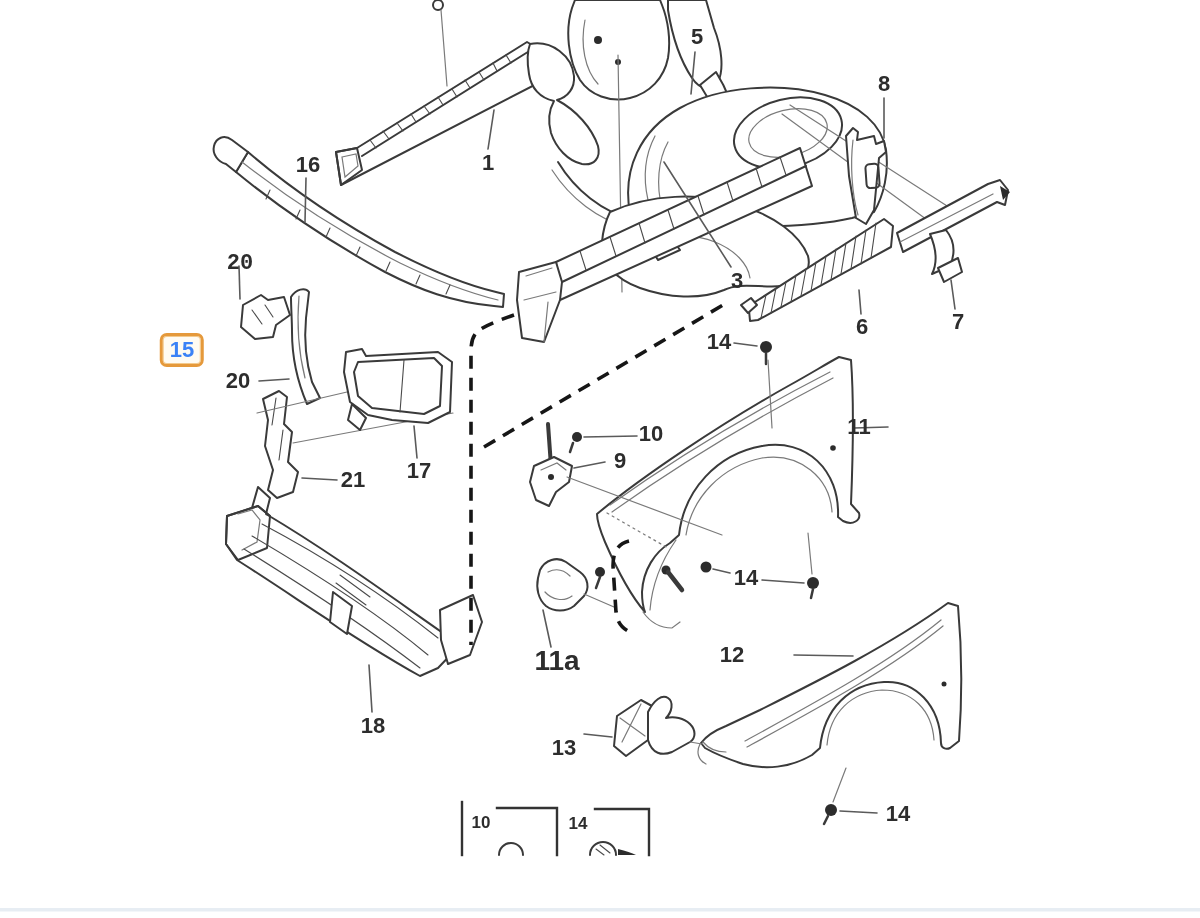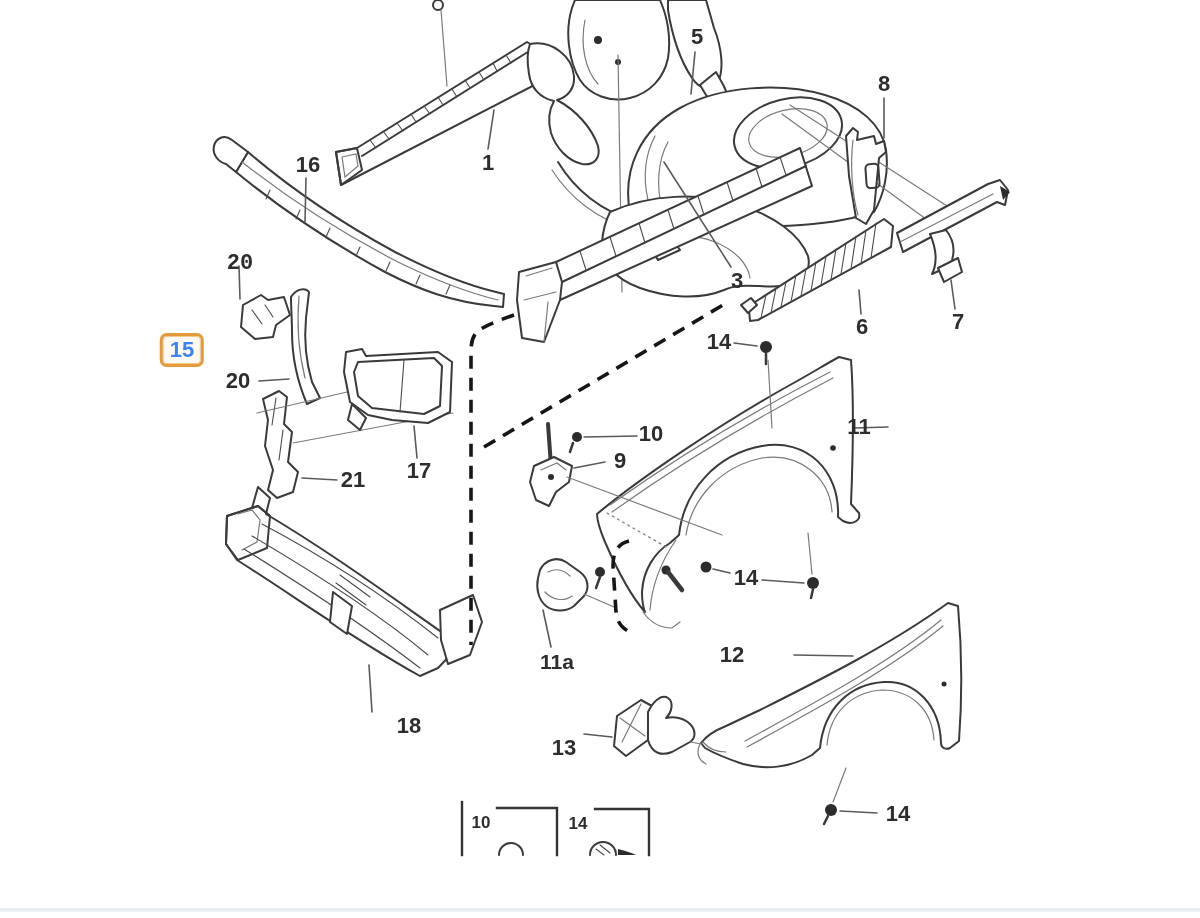--- a/index.html
+++ b/index.html
@@ -9,21 +9,21 @@
   .ln{fill:none;stroke:#3a3a3a;stroke-width:2;stroke-linecap:round;stroke-linejoin:round;}
   .fw{fill:#ffffff;stroke:#3a3a3a;stroke-width:2;stroke-linecap:round;stroke-linejoin:round;}
   .thin{fill:none;stroke:#7a7a7a;stroke-width:1.2;stroke-linecap:round;}
   .hatch{fill:none;stroke:#4a4a4a;stroke-width:1.1;stroke-linecap:round;}
   .lead{fill:none;stroke:#5a5a5a;stroke-width:1.6;stroke-linecap:round;}
   .dash{fill:none;stroke:#161616;stroke-width:3.6;stroke-dasharray:13 9;stroke-linecap:butt;}
   .dot2{fill:#2c2c2c;stroke:none;}
   .legend-ln{fill:none;stroke:#333;stroke-width:2.4;stroke-linecap:square;}
   .callout{position:absolute;transform:translate(-50%,-50%);font-weight:bold;font-size:22px;
            color:#2d2d2d;line-height:1;white-space:nowrap;cursor:default;}
-  .callout.small{font-size:21px;}
+  .callout.small{font-size:28px;}
   .callout.legend{font-size:17px;}
   .callout.selected{border:3px solid #E5993B;border-radius:7px;background:#FFFBF2;
                     padding:3px 7px;color:#3b82f6;box-shadow:0 0 0 1px #F3C98B inset;}
 </style>
 </head>
 <body>
 
 <div class="stage">
 <svg width="1200" height="918" viewBox="0 0 1200 918">
 
@@ -287,19 +287,19 @@
   <div class="callout" style="left:859px;top:427px;">11</div>
   <div class="callout small" style="left:557px;top:661px;">11a</div>
   <div class="callout" style="left:732px;top:655px;">12</div>
   <div class="callout" style="left:564px;top:748px;">13</div>
   <div class="callout" style="left:719px;top:342px;">14</div>
   <div class="callout" style="left:746px;top:578px;">14</div>
   <div class="callout" style="left:898px;top:814px;">14</div>
   <div class="callout selected" style="left:182px;top:350px;">15</div>
   <div class="callout" style="left:308px;top:165px;">16</div>
   <div class="callout" style="left:419px;top:471px;">17</div>
-  <div class="callout" style="left:373px;top:726px;margin-left:36px;">18</div>
+  <div class="callout" style="left:373px;top:726px;">18</div>
   <div class="callout" style="left:238px;top:381px;">20</div>
   <div class="callout" style="left:240px;top:264px;font-family:Liberation Mono, monospace;">20</div>
   <div class="callout" style="left:353px;top:480px;text-align:right;">21</div>
   <div class="callout legend" style="left:481px;top:822px;">10</div>
   <div class="callout legend" style="left:578px;top:823px;">14</div>
 </div>
 
 </body></html>

